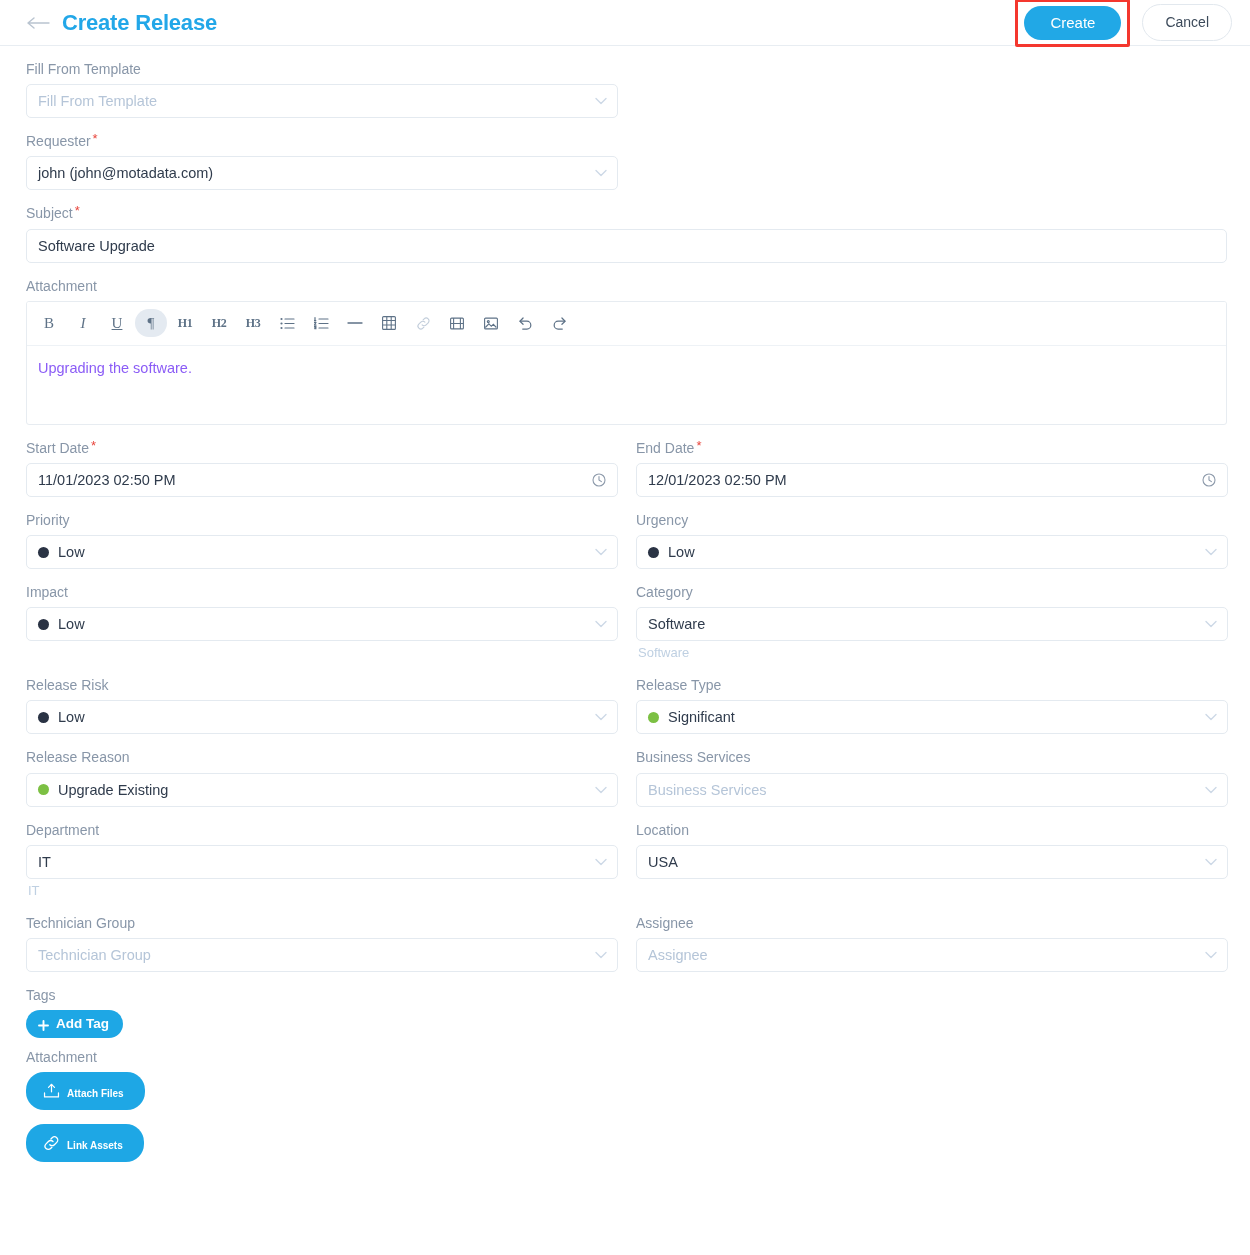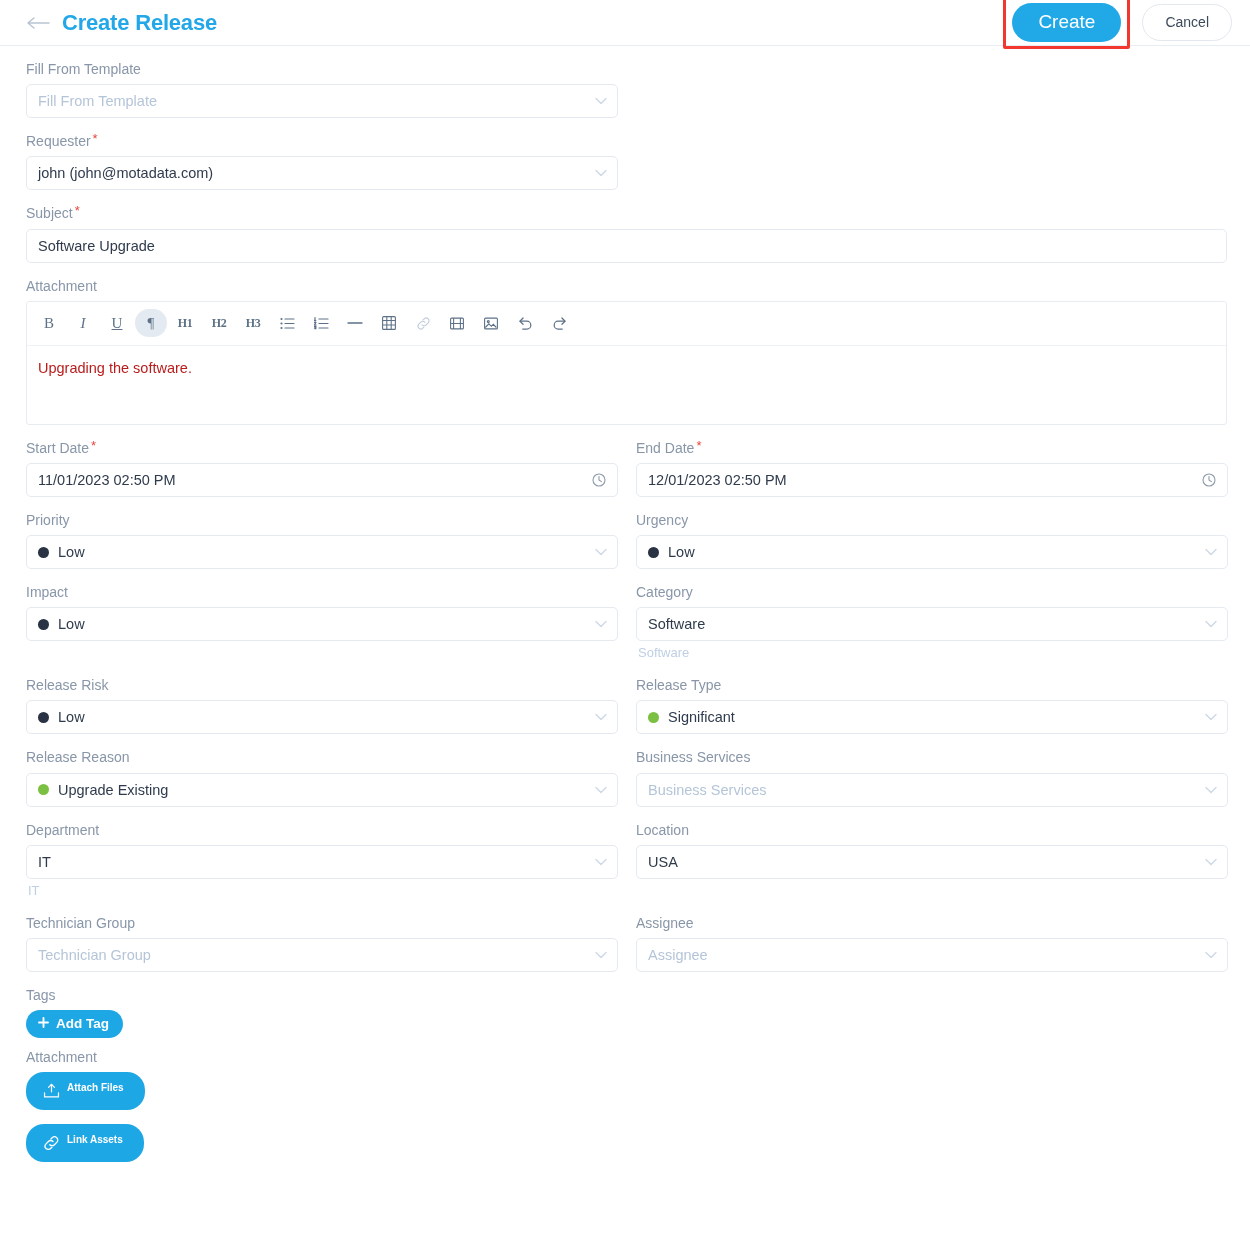--- a/index.html
+++ b/index.html
@@ -57,21 +57,21 @@
     padding: 4px 6px;
     display: flex;
     align-items: center;
     border-radius: 2px;
   }
   .btn-create {
     background: #21a8e6;
     color: #fff;
     border: none;
     border-radius: 20px;
-    font-size: 19px;
+    font-size: 15px;
     font-family: "Liberation Sans", sans-serif;
     padding: 8px 26px;
     cursor: pointer;
     line-height: 1.2;
   }
   .btn-cancel {
     background: #fff;
     color: #3c4a5a;
     border: 1px solid #e2e8ee;
     border-radius: 20px;
@@ -191,29 +191,29 @@
     font-family: "Liberation Serif", serif;
   }
   .tb-btn.small { font-size: 12px; font-weight: bold; letter-spacing: -0.3px; }
   .tb-btn.active { background: #e4eaf1; }
   .tb-btn.muted { color: #c3cedb; }
   .tb-btn svg { display: block; }
   .editor-area {
     min-height: 78px;
     padding: 12px 11px 10px 11px;
     font-size: 14.5px;
-    color: #b91c1c;
+    color: #8b5cf6;
     line-height: 1.4;
     cursor: text;
   }
 
   
   .pill {
     display: inline-flex;
-    align-items: flex-start;
+    align-items: flex-end;
     gap: 7px;
     background: #1ea7e5;
     color: #fff;
     border: none;
     border-radius: 18px;
     font-size: 14px;
     font-weight: bold;
     font-family: "Liberation Sans", sans-serif;
     cursor: pointer;
     line-height: 1;

